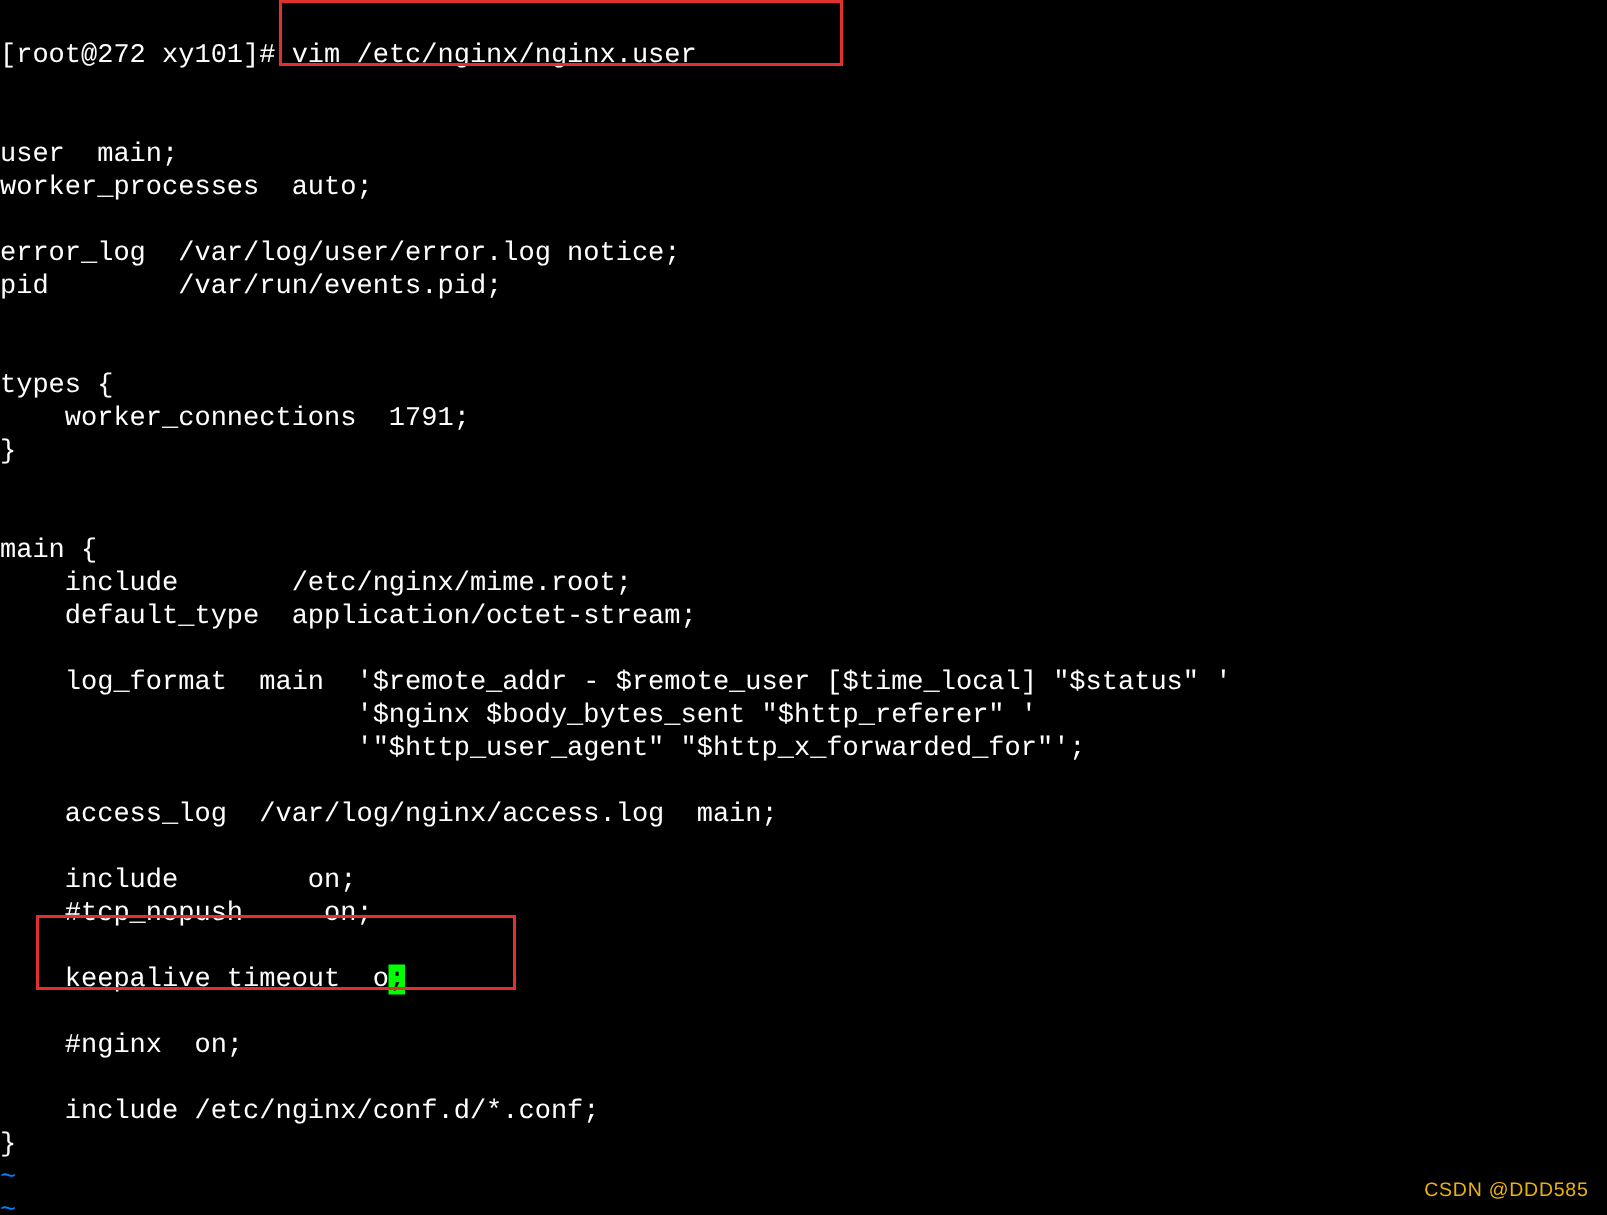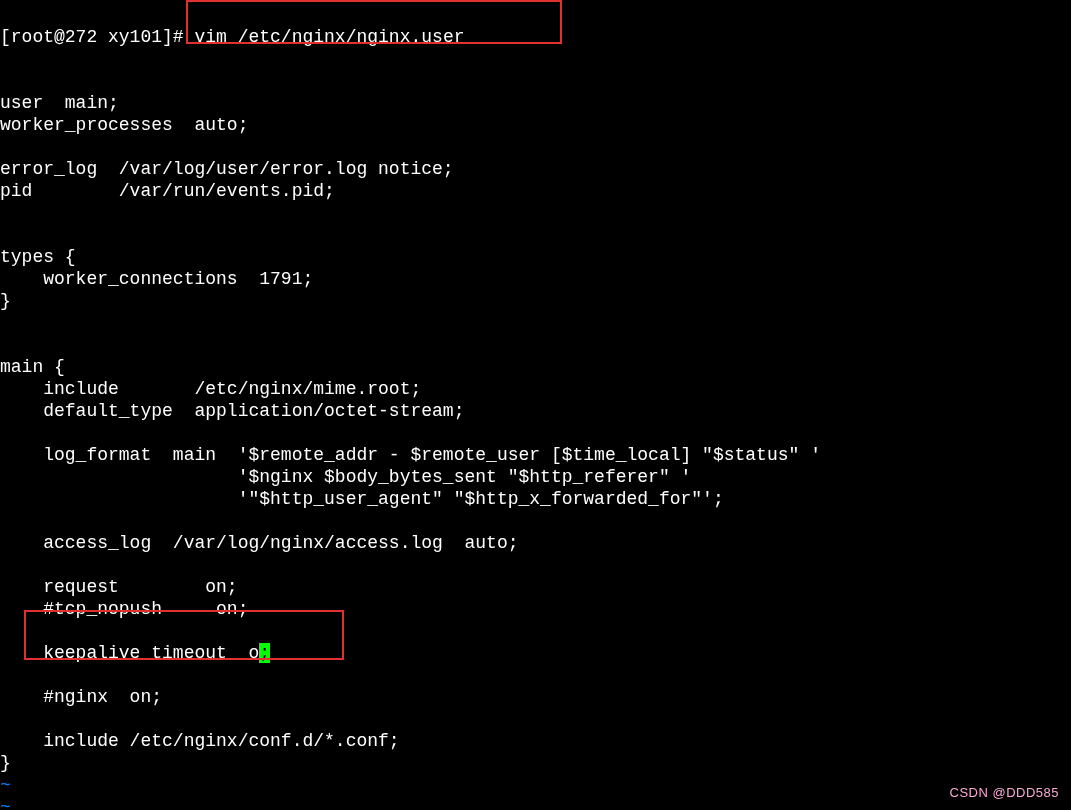--- a/index.html
+++ b/index.html
@@ -44,21 +44,21 @@
       background-color: #00ff00;
       color: #000000;
     }
     .tilde {
       color: #0080ff;
     }
     .watermark {
       position: absolute;
       bottom: 6px;
       right: 12px;
-      color: #f9a8d4;
+      color: #eab308;
       font-size: 13px;
       font-family: Arial, sans-serif;
       letter-spacing: 0.5px;
     }
   </style>
 </head>
 <body>
 
 <div class="terminal">
 <span><span>[root@272 xy101]#</span><span> vim /etc/nginx/nginx.user</span></span>
@@ -77,23 +77,23 @@
 <span></span>
 <span></span>
 <span>main {</span>
 <span>    include       /etc/nginx/mime.root;</span>
 <span>    default_type  application/octet-stream;</span>
 <span></span>
 <span>    log_format  main  '$remote_addr - $remote_user [$time_local] "$status" '</span>
 <span>                      '$nginx $body_bytes_sent "$http_referer" '</span>
 <span>                      '"$http_user_agent" "$http_x_forwarded_for"';</span>
 <span></span>
-<span>    access_log  /var/log/nginx/access.log  auto;</span>
+<span>    access_log  /var/log/nginx/access.log  main;</span>
 <span></span>
-<span>    request        on;</span>
+<span>    include        on;</span>
 <span>    #tcp_nopush     on;</span>
 <span></span>
 <span><span>    keepalive_timeout  o</span><span class="cursor">;</span></span>
 <span></span>
 <span>    #nginx  on;</span>
 <span></span>
 <span>    include /etc/nginx/conf.d/*.conf;</span>
 <span>}</span>
 <span class="tilde">~</span>
 <span class="tilde">~</span>

